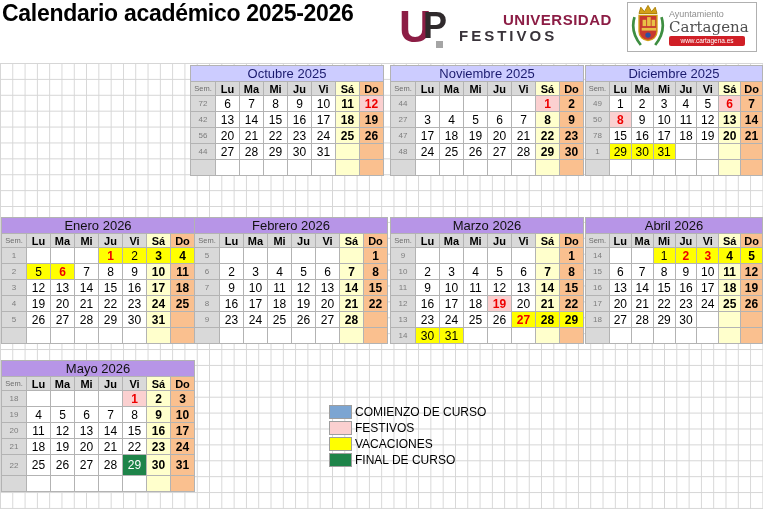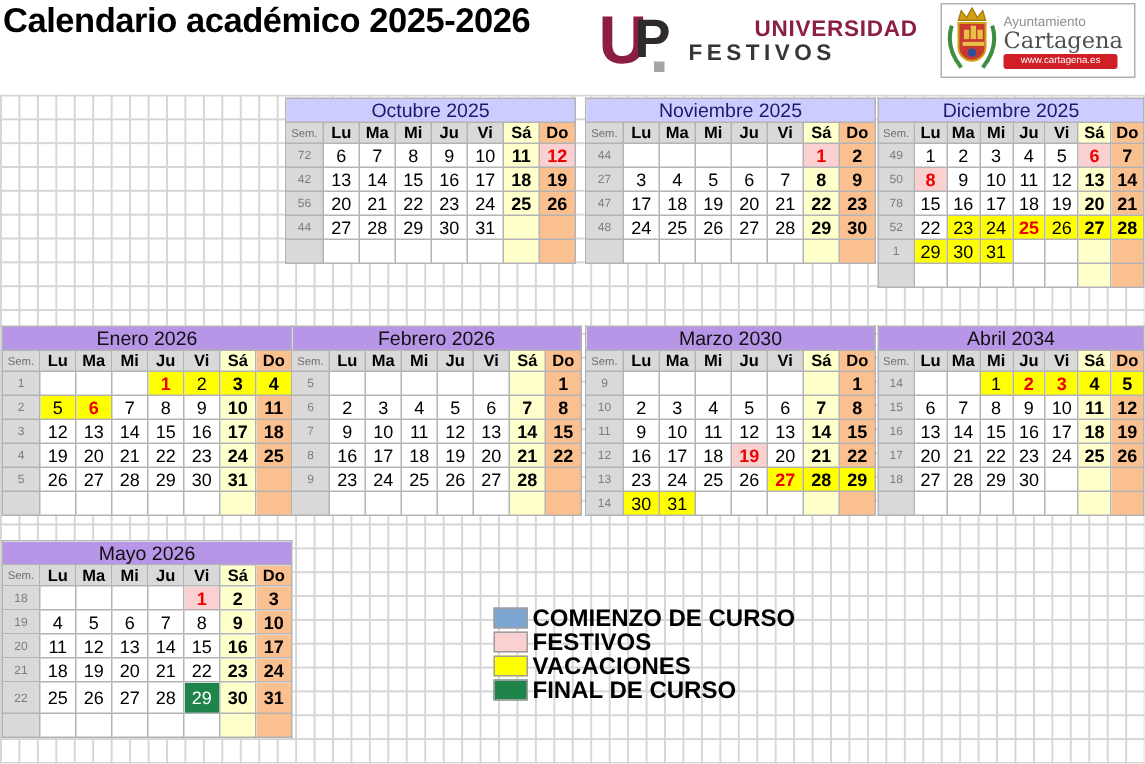--- a/index.html
+++ b/index.html
@@ -53,21 +53,21 @@
   td.c.sun{background:var(--sun);}
   td.c.bold{font-weight:700;}
   td.c.start{background:var(--start);}
   td.c.fest{background:var(--fest);color:var(--red);font-weight:700;}
   td.c.vac{background:var(--vac);}
   td.c.festvac{background:var(--vac);color:var(--red);font-weight:700;}
   td.c.end{background:var(--end);color:#fff;}
   
   .legend-row{position:absolute;display:flex;align-items:center;height:16px;}
   .legend-swatch{width:23px;height:14px;border:1px solid #9e9e9e;box-sizing:border-box;}
-  .legend-label{margin-left:3px;font-size:16px;font-weight:700;color:#000;line-height:15px;}
+  .legend-label{margin-left:3px;font-size:12px;font-weight:400;color:#000;line-height:15px;}
 </style>
 </head>
 <body>
 
 <h1 id="main-title">Calendario académico 2025-2026</h1>
 
 <div id="up-logo">
   <div id="up-monogram">
     <span class="up-u">U</span>
     <span class="up-p">P</span>
@@ -304,30 +304,20 @@
           <td class="wn">78</td>
           <td class="c">15</td>
           <td class="c">16</td>
           <td class="c">17</td>
           <td class="c">18</td>
           <td class="c">19</td>
           <td class="c sat bold">20</td>
           <td class="c sun bold">21</td>
         </tr>
         <tr style="height: 16px;">
-          <td class="wn">52</td>
-          <td class="c">22</td>
-          <td class="c vac">23</td>
-          <td class="c vac">24</td>
-          <td class="c festvac">25</td>
-          <td class="c vac">26</td>
-          <td class="c sat bold vac">27</td>
-          <td class="c sun bold vac">28</td>
-        </tr>
-        <tr style="height: 16px;">
           <td class="wn">1</td>
           <td class="c vac">29</td>
           <td class="c vac">30</td>
           <td class="c vac">31</td>
           <td class="c"></td>
           <td class="c"></td>
           <td class="c sat"></td>
           <td class="c sun"></td>
         </tr>
         <tr style="height: 16px;">
@@ -522,21 +512,21 @@
         <col style="width: 24px;">
         <col style="width: 24px;">
         <col style="width: 24px;">
         <col style="width: 24px;">
         <col style="width: 24px;">
         <col style="width: 24px;">
         <col style="width: 24px;">
       </colgroup>
       <tbody>
         <tr>
-          <td colspan="8" class="mtitle h26">Marzo 2030</td>
+          <td colspan="8" class="mtitle h26">Marzo 2026</td>
         </tr>
         <tr>
           <td class="semh">Sem.</td>
           <td class="dh">Lu</td>
           <td class="dh">Ma</td>
           <td class="dh">Mi</td>
           <td class="dh">Ju</td>
           <td class="dh">Vi</td>
           <td class="dh sat">Sá</td>
           <td class="dh sun">Do</td>
@@ -609,21 +599,21 @@
         <col style="width: 22px;">
         <col style="width: 22px;">
         <col style="width: 22px;">
         <col style="width: 22px;">
         <col style="width: 22px;">
         <col style="width: 22px;">
         <col style="width: 22px;">
       </colgroup>
       <tbody>
         <tr>
-          <td colspan="8" class="mtitle h26">Abril 2034</td>
+          <td colspan="8" class="mtitle h26">Abril 2026</td>
         </tr>
         <tr>
           <td class="semh">Sem.</td>
           <td class="dh">Lu</td>
           <td class="dh">Ma</td>
           <td class="dh">Mi</td>
           <td class="dh">Ju</td>
           <td class="dh">Vi</td>
           <td class="dh sat">Sá</td>
           <td class="dh sun">Do</td>

